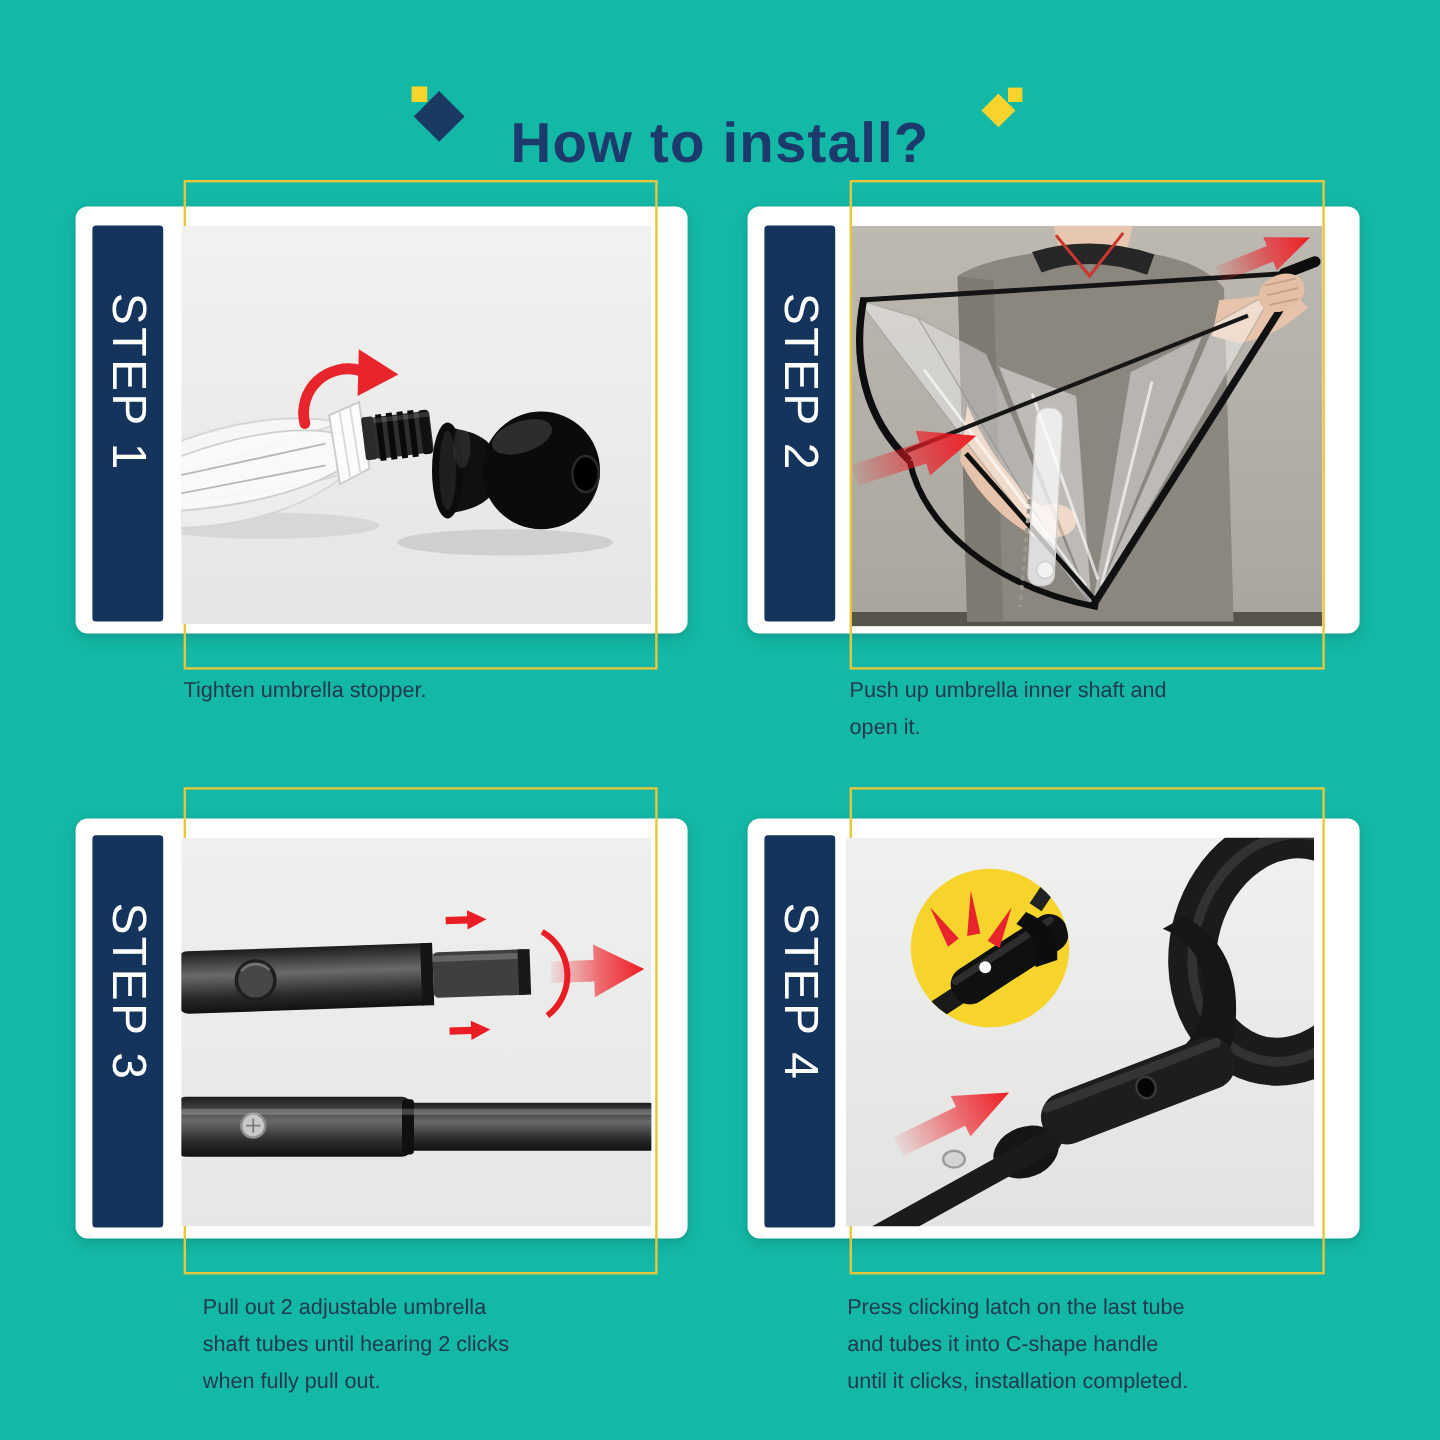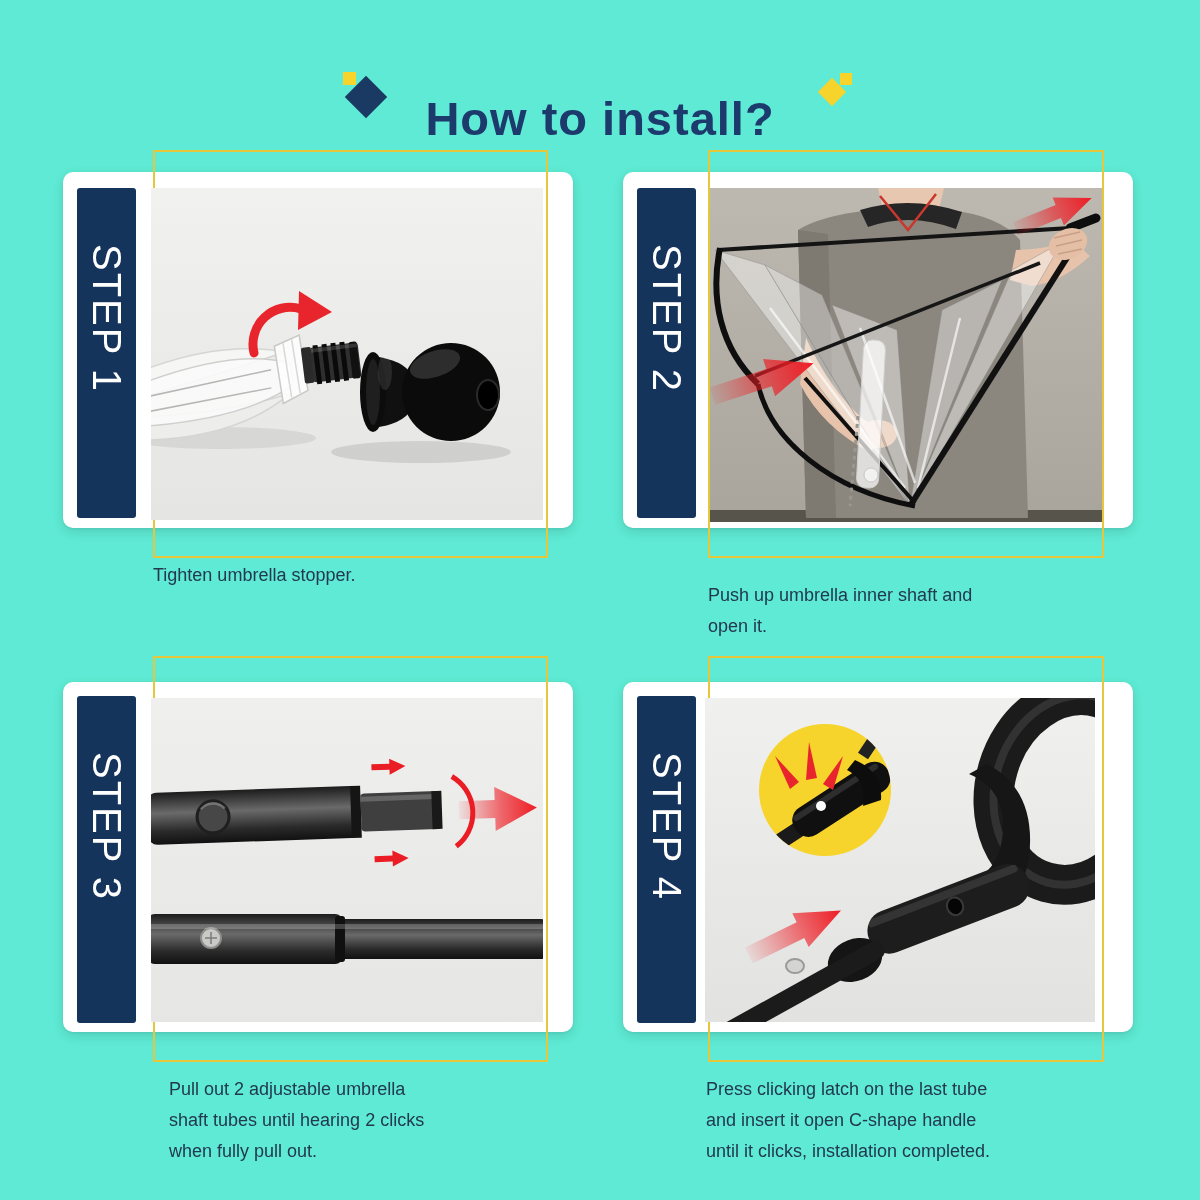--- a/index.html
+++ b/index.html
@@ -1,16 +1,16 @@
 <!DOCTYPE html>
 <html><head>
 <meta charset="utf-8">
 <style>
   html,body{margin:0;padding:0;background:#fff;}
-  .page{position:relative;width:1200px;height:1200px;background:#5eead4;overflow:hidden;
+  .page{position:relative;width:1200px;height:1200px;background:#14b8a6;overflow:hidden;
         font-family:"Liberation Sans","DejaVu Sans",sans-serif;}
 
   
   .title{position:absolute;left:0;top:60px;width:1200px;text-align:center;
          font-size:47px;font-weight:bold;color:#1c3a6b;letter-spacing:1px;}
   .deco{position:absolute;}
   .sq-small{width:13px;height:13px;background:#f6d42b;}
   .diamond-navy{width:30px;height:30px;background:#1b3a63;transform:rotate(45deg);}
   .diamond-yellow{width:20px;height:20px;background:#f6d42b;transform:rotate(45deg);}
 
@@ -143,21 +143,21 @@
           <path d="M -50 7 L -4 7 L -4 15 L 32 0 L -4 -15 L -4 -7 L -50 -7 Z" fill="url(#rg2)"></path>
         </g>
         <g transform="translate(64,188) rotate(-18) scale(1.3)">
           <path d="M -50 7 L -4 7 L -4 15 L 32 0 L -4 -15 L -4 -7 L -50 -7 Z" fill="url(#rg2)"></path>
         </g>
       </svg>
     </div>
     <div class="banner" style="left:637px;top:188px;width:59px;height:330px;">
       <span>STEP 2</span>
     </div>
-    <p class="caption" style="left:708px;top:580px;width:460px;">Push up umbrella inner shaft and
+    <p class="caption" style="left:708px;top:560px;width:460px;">Push up umbrella inner shaft and
 open it.</p>
   </section>
 
   <section>
     <div class="card" style="left:63px;top:682px;width:510px;height:350px;"></div>
     <div class="frame" style="left:153px;top:656px;width:395px;height:406px;"></div>
     <div class="photo" style="left:151px;top:698px;width:392px;height:324px;">
       <svg width="392" height="324" viewBox="0 0 392 324" xmlns="http://www.w3.org/2000/svg">
         <defs>
           <linearGradient id="g3" x1="0" y1="0" x2="0" y2="1">
@@ -269,17 +269,17 @@
               <path d="M 138 58 L 118 86 L 128 92 Z" fill="#e8252c"></path>
             </g>
           </g>
         </g>
       </svg>
     </div>
     <div class="banner" style="left:637px;top:696px;width:59px;height:327px;">
       <span>STEP 4</span>
     </div>
     <p class="caption" style="left:706px;top:1074px;width:470px;">Press clicking latch on the last tube
-and insert it open C-shape handle
+and tubes it into C-shape handle
 until it clicks, installation completed.</p>
   </section>
 
 </div>
 
 </body></html>

